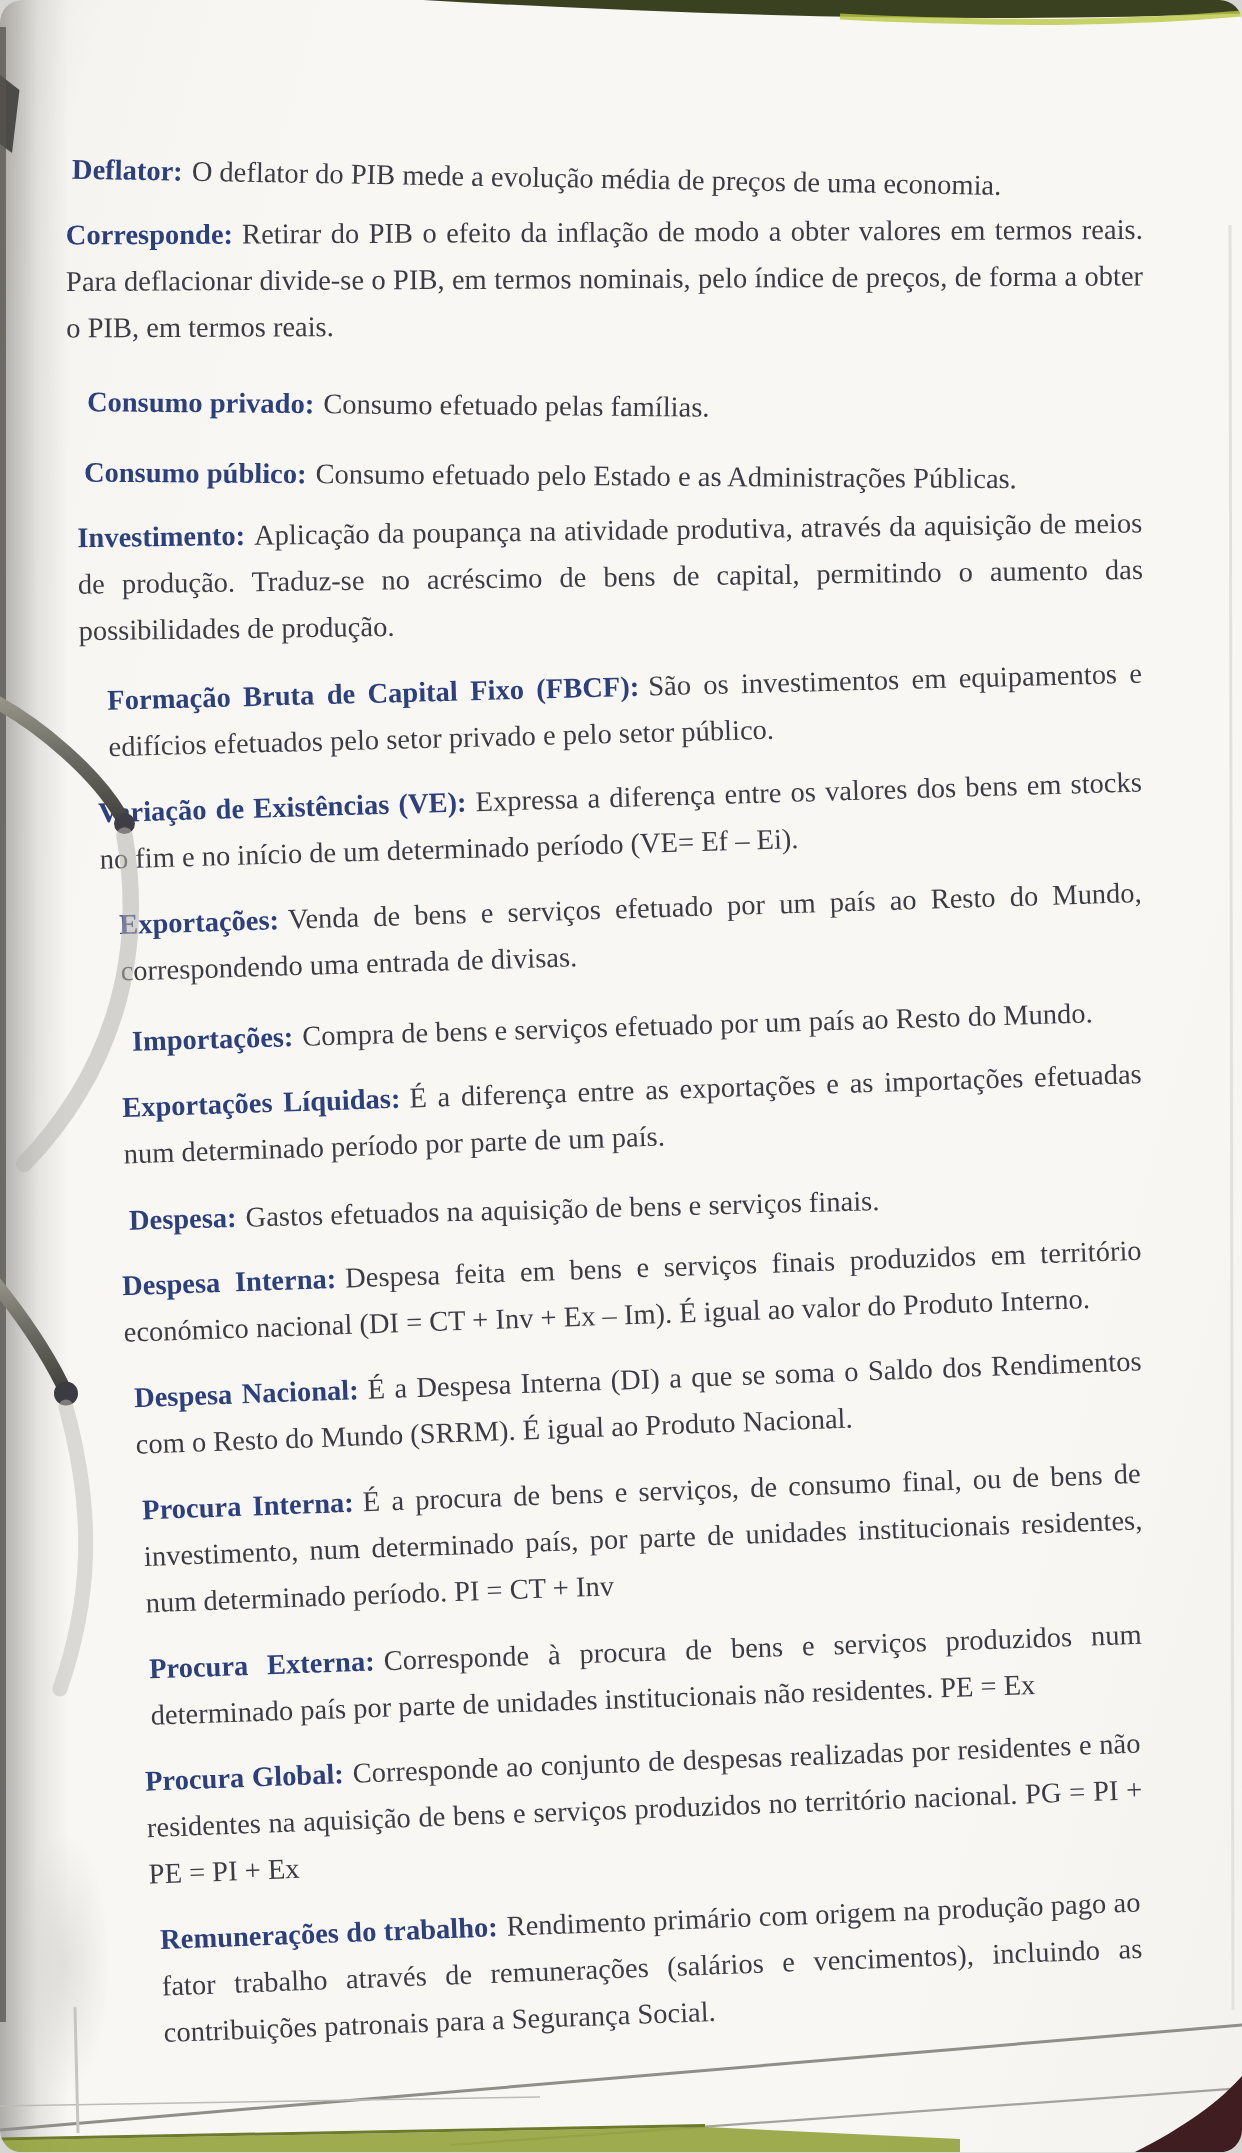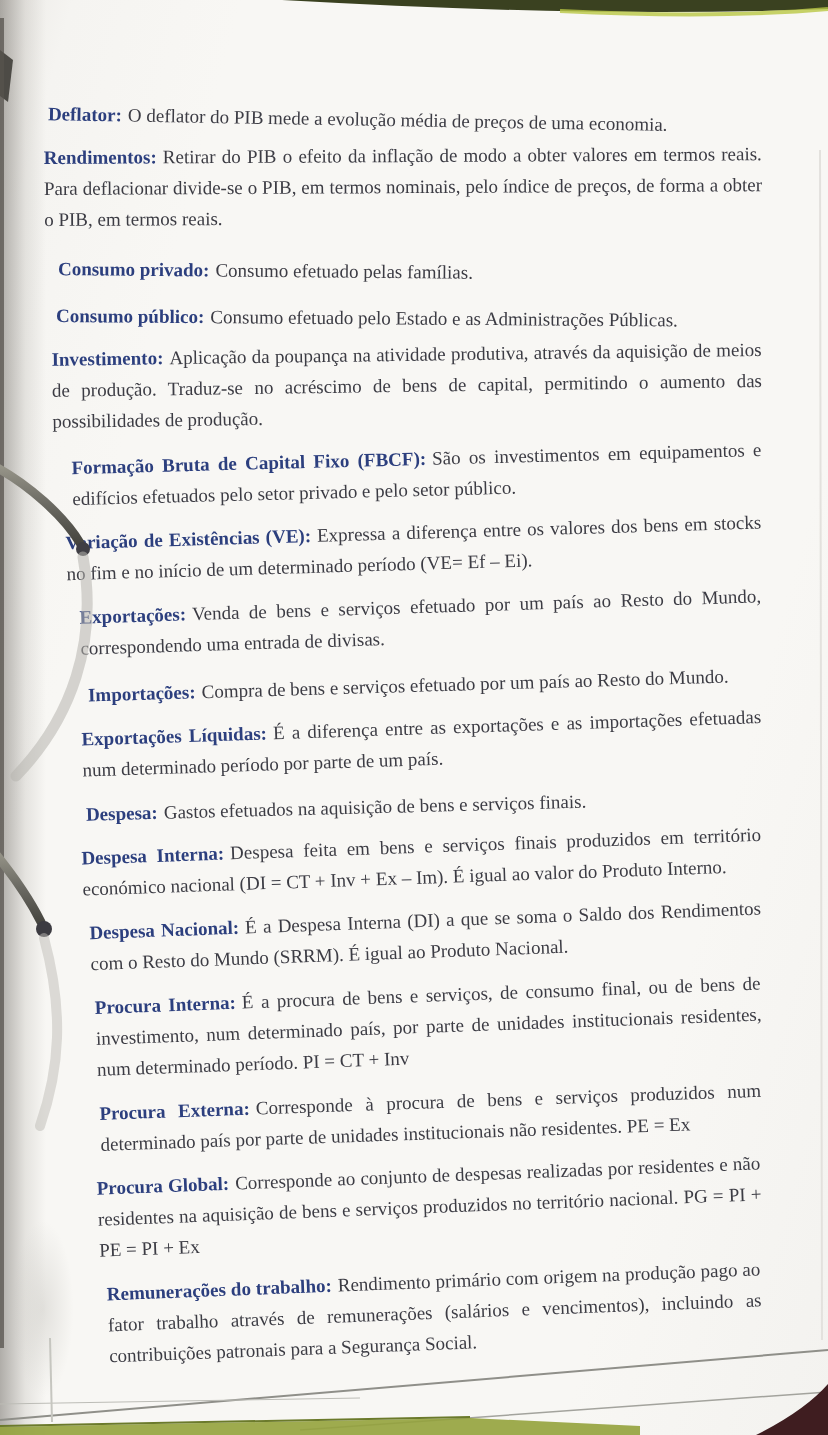--- a/index.html
+++ b/index.html
@@ -2,20 +2,21 @@
 <html><head>
 <meta charset="utf-8">
 <style>
   html,body{margin:0;padding:0;background:#d8d6d2;}
   .photo{
     position:relative;
     width:828px;height:1435px;
     overflow:hidden;
     background:linear-gradient(105deg,#eceae6 0%,#f5f4f1 6%,#f8f7f4 20%,#f8f7f4 78%,#f3f2ef 100%);
     font-family:"Liberation Serif","DejaVu Serif",serif;
+    border-radius:15px;
   }
   
   .photo::before{
     content:"";position:absolute;top:0;left:0;bottom:0;width:46px;z-index:1;
     background:linear-gradient(to right,rgba(104,100,94,.50),rgba(160,157,150,.22) 55%,rgba(0,0,0,0));
   }
   .photo::after{
     content:"";position:absolute;left:0;bottom:0;width:240px;height:420px;z-index:1;
     background:radial-gradient(closest-side at 18% 70%,rgba(185,183,177,.35),rgba(0,0,0,0) 70%);
   }
@@ -47,21 +48,21 @@
   .entry:nth-child(16){transform:rotate(-2.2deg);padding-left:58px;}
   .entry:nth-child(17){transform:rotate(-2.2deg);padding-left:68px;}
 </style>
 </head>
 <body>
 
 <div class="photo">
 
   <div class="content">
     <div class="entry"><span class="term">Deflator:</span><span class="def">O deflator do PIB mede a evolução média de preços de uma economia.</span></div>
-    <div class="entry"><span class="term">Rendimentos:</span><span class="def">Retirar do PIB o efeito da inflação de modo a obter valores em termos reais. Para deflacionar divide-se o PIB, em termos nominais, pelo índice de preços, de forma a obter o PIB, em termos reais.</span></div>
+    <div class="entry"><span class="term">Corresponde:</span><span class="def">Retirar do PIB o efeito da inflação de modo a obter valores em termos reais. Para deflacionar divide-se o PIB, em termos nominais, pelo índice de preços, de forma a obter o PIB, em termos reais.</span></div>
     <div class="entry"><span class="term">Consumo privado:</span><span class="def">Consumo efetuado pelas famílias.</span></div>
     <div class="entry"><span class="term">Consumo público:</span><span class="def">Consumo efetuado pelo Estado e as Administrações Públicas.</span></div>
     <div class="entry"><span class="term">Investimento:</span><span class="def">Aplicação da poupança na atividade produtiva, através da aquisição de meios de produção. Traduz-se no acréscimo de bens de capital, permitindo o aumento das possibilidades de produção.</span></div>
     <div class="entry"><span class="term">Formação Bruta de Capital Fixo (FBCF):</span><span class="def">São os investimentos em equipamentos e edifícios efetuados pelo setor privado e pelo setor público.</span></div>
     <div class="entry"><span class="term">Variação de Existências (VE):</span><span class="def">Expressa a diferença entre os valores dos bens em stocks no fim e no início de um determinado período (VE= Ef – Ei).</span></div>
     <div class="entry"><span class="term">Exportações:</span><span class="def">Venda de bens e serviços efetuado por um país ao Resto do Mundo, correspondendo uma entrada de divisas.</span></div>
     <div class="entry"><span class="term">Importações:</span><span class="def">Compra de bens e serviços efetuado por um país ao Resto do Mundo.</span></div>
     <div class="entry"><span class="term">Exportações Líquidas:</span><span class="def">É a diferença entre as exportações e as importações efetuadas num determinado período por parte de um país.</span></div>
     <div class="entry"><span class="term">Despesa:</span><span class="def">Gastos efetuados na aquisição de bens e serviços finais.</span></div>
     <div class="entry"><span class="term">Despesa Interna:</span><span class="def">Despesa feita em bens e serviços finais produzidos em território económico nacional (DI = CT + Inv + Ex – Im). É igual ao valor do Produto Interno.</span></div>

